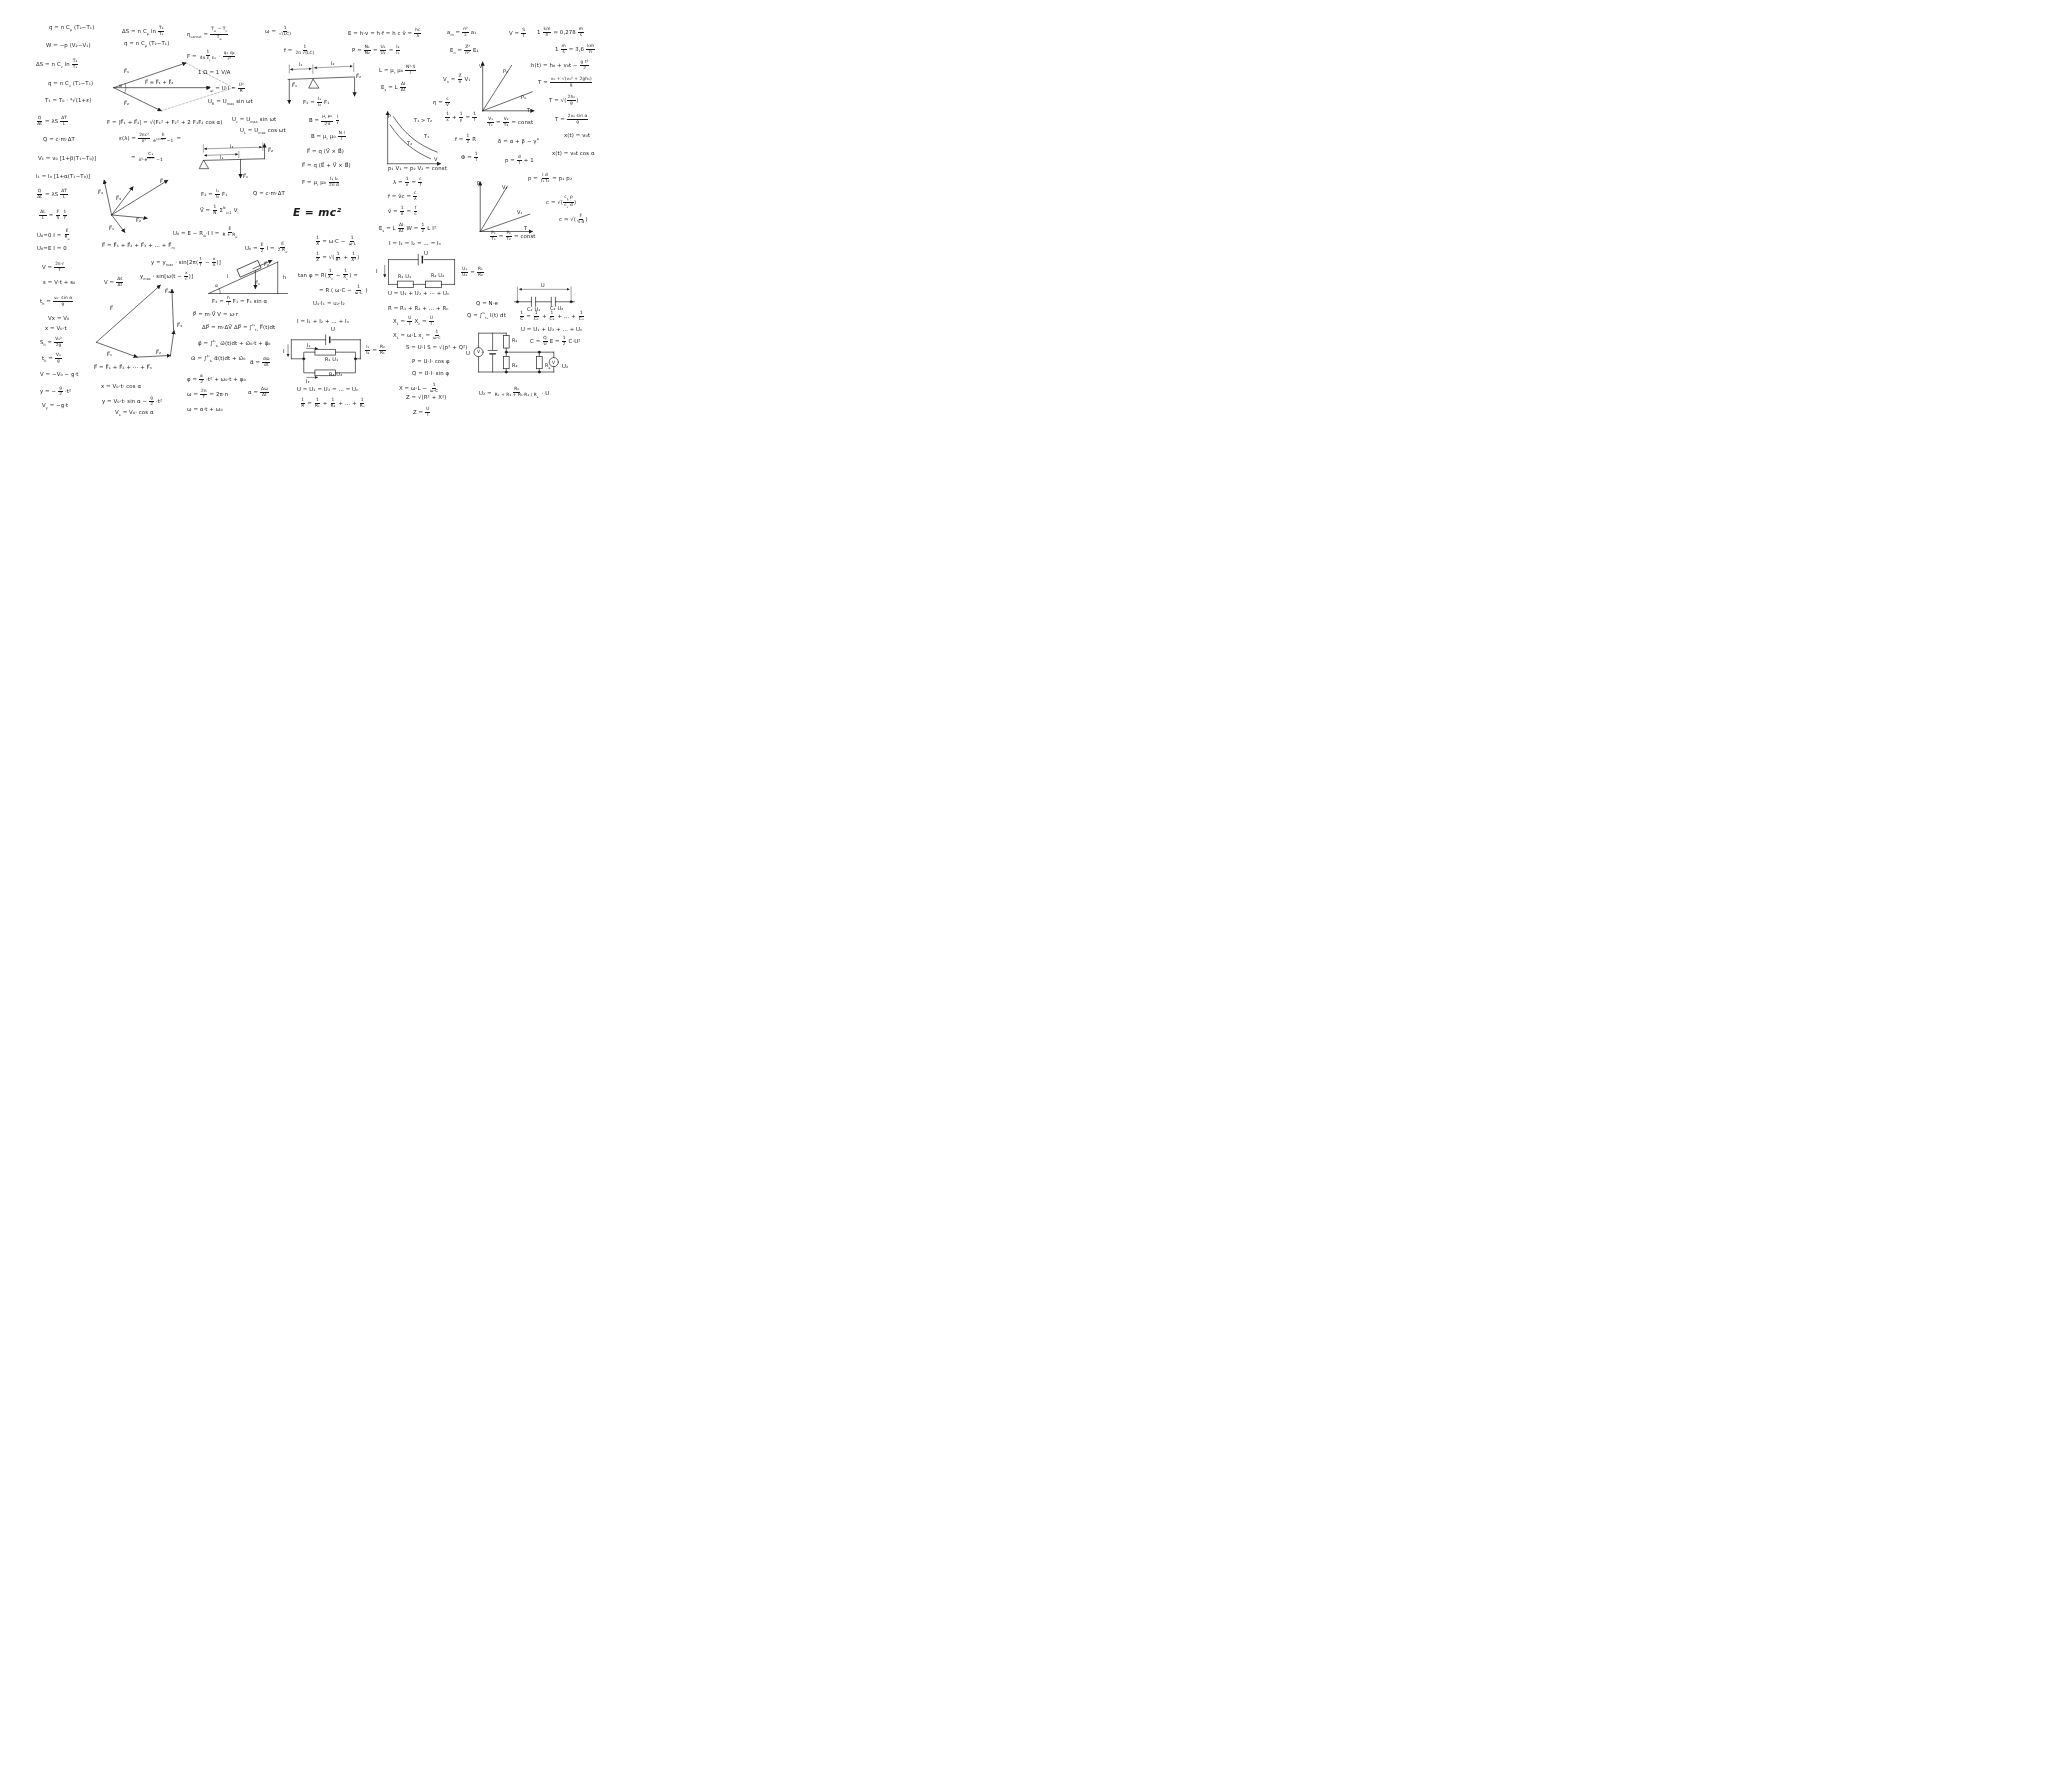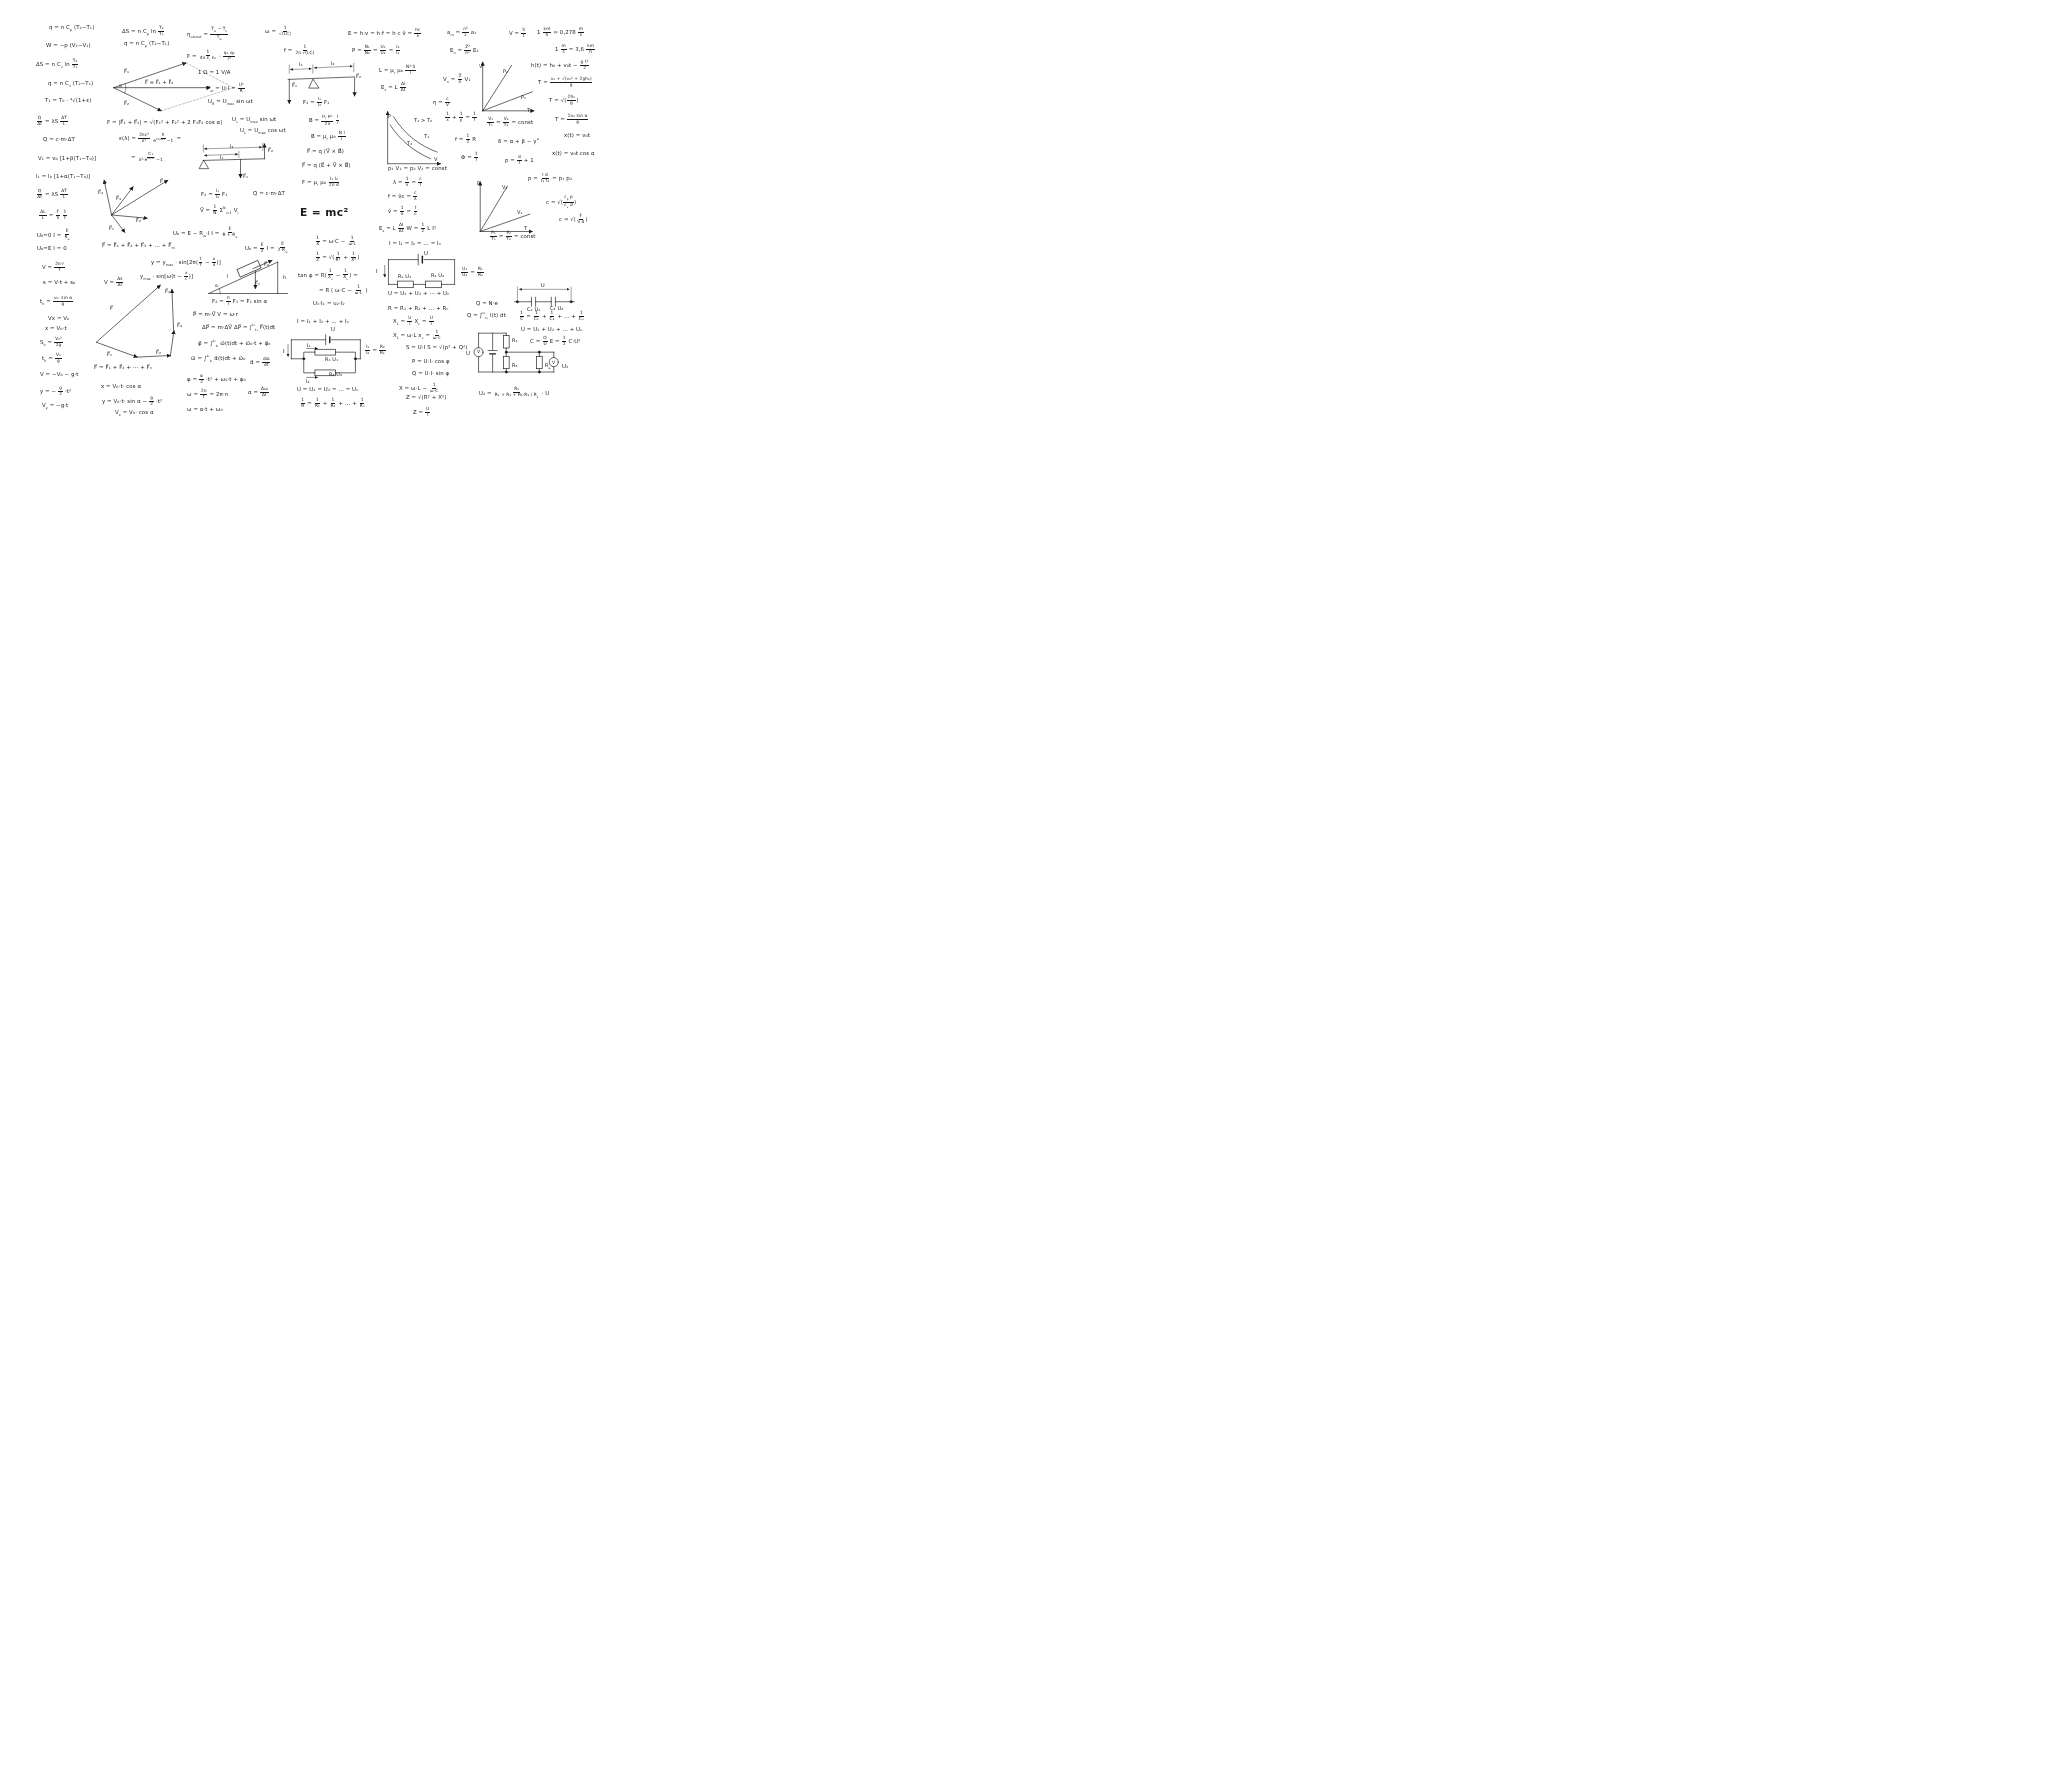--- a/index.html
+++ b/index.html
@@ -237,21 +237,21 @@
         <span class="n">N I</span>
         <span class="d">l</span>
       </span></div>
     <div class="fx" style="left: 307px; top: 148px;">F⃗ = q (V⃗ × B⃗)</div>
     <div class="fx" style="left: 302px; top: 162px;">F⃗ = q (E⃗ + V⃗ × B⃗)</div>
     <div class="fx" style="left: 302px; top: 177px;">F = μ<sub>r</sub> μ₀ <span class="fr">
         <span class="n">I₁ I₂</span>
         <span class="d">2π d</span>
       </span></div>
     <div class="fx" style="left: 253px; top: 190px;">Q = c·m·ΔT</div>
-    <div class="fx big" style="left: 300px; top: 207px; font-size: 10.7px;">E = mc²</div>
+    <div class="fx big" style="left: 293px; top: 207px; font-size: 10.7px; font-style: italic;">E = mc²</div>
     <div class="fx" style="left: 315px; top: 236px;"><span class="fr">
         <span class="n">1</span>
         <span class="d">X</span>
       </span> = ω·C − <span class="fr">
         <span class="n">1</span>
         <span class="d">ω·L</span>
       </span></div>
     <div class="fx" style="left: 315px; top: 252px;"><span class="fr">
         <span class="n">1</span>
         <span class="d">Z</span>

